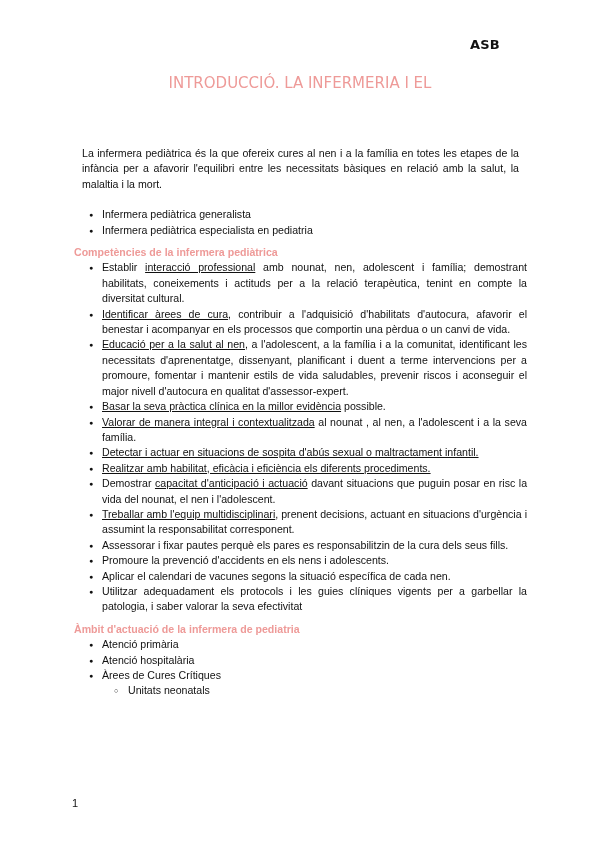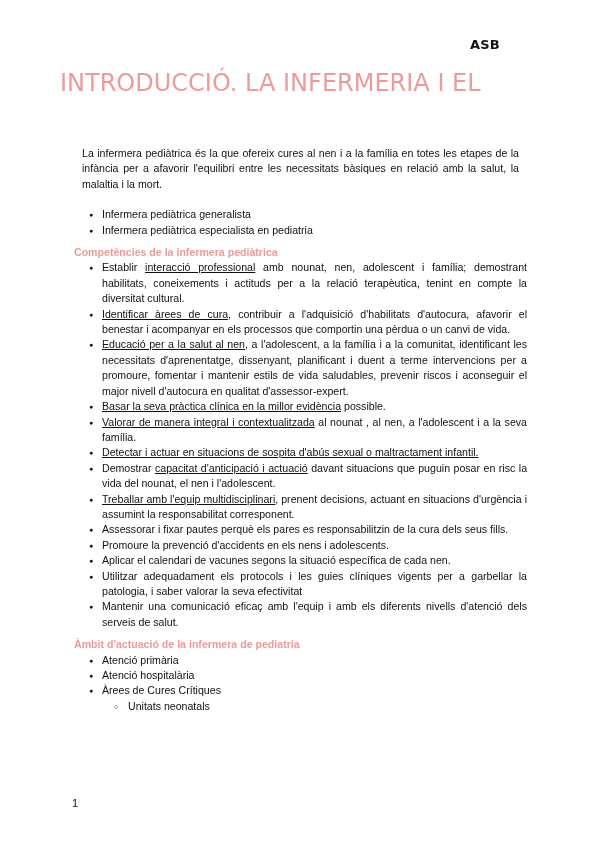--- a/index.html
+++ b/index.html
@@ -1,21 +1,21 @@
 <!DOCTYPE html>
 <html><head>
   <meta charset="utf-8">
   <style>
     html, body { margin: 0; padding: 0; background: #ffffff; }
     body { width: 600px; height: 848px; position: relative; overflow: hidden;
       font-family: "Liberation Sans", sans-serif; color: #111; }
     .header-tag { position: absolute; top: 37px; left: 470px; font-size: 13px; font-weight: bold;
       font-family: "DejaVu Sans", sans-serif; letter-spacing: 0.2px; }
-    .title { position: absolute; top: 70px; left: 60px; width: 480px; 
-      color: #ee9a98; font-size: 24px; line-height: 27px; font-family: "DejaVu Sans", sans-serif;
+    .title { position: absolute; top: 70px; left: 60px; width: 480px; text-align: center;
+      color: #ee9a98; font-size: 15px; line-height: 27px; font-family: "DejaVu Sans", sans-serif;
       font-weight: normal; letter-spacing: 0px; margin: 0; }
     .content { position: absolute; top: 138px; left: 74px; width: 453px; font-size: 10.6px; line-height: 15.4px; }
     p.intro { margin: 8px; text-align: justify; }
     ul { margin: 0; padding: 0; list-style: none; }
     ul li { position: relative; padding-left: 28px; text-align: justify; }
     ul li::before { content: "\25CF"; position: absolute; left: 15px; top: 0; font-size: 7px; }
     ul.types { margin-top: 15px; }
     ul.sub li { padding-left: 54px; }
     ul.sub li::before { content: "\25CB"; left: 40px; font-size: 7px; }
     .section-heading { color: #ee9a98; font-weight: bold; margin-top: 7px; font-size: 10.6px; }
@@ -40,27 +40,27 @@
   </ul>
 
   <div class="section-heading">Competències de la infermera pediàtrica</div>
   <ul class="competencies">
     <li><span>Establir </span><span class="u">interacció professional</span><span> amb nounat, nen, adolescent i família; demostrant habilitats, coneixements i actituds per a la relació terapèutica, tenint en compte la diversitat cultural.</span></li>
     <li><span></span><span class="u">Identificar àrees de cura</span><span>, contribuir a l'adquisició  d'habilitats d'autocura, afavorir el benestar i acompanyar en els processos que comportin una pèrdua o un canvi de vida.</span></li>
     <li><span></span><span class="u">Educació per a la salut al nen</span><span>, a l'adolescent, a la família i a la comunitat, identificant les necessitats d'aprenentatge, dissenyant, planificant i duent a terme intervencions per a promoure, fomentar i mantenir estils de vida saludables, prevenir riscos i aconseguir el major nivell d'autocura  en qualitat d'assessor-expert.</span></li>
     <li><span></span><span class="u">Basar la seva pràctica clínica en la millor evidència</span><span> possible.</span></li>
     <li><span></span><span class="u">Valorar de manera integral i contextualitzada</span><span> al nounat , al nen, a l'adolescent i a la seva família.</span></li>
     <li><span></span><span class="u">Detectar i actuar en situacions de sospita d'abús  sexual o maltractament infantil.</span><span></span></li>
+    <li><span></span><span class="u">Realitzar amb habilitat, eficàcia i eficiència els diferents procediments.</span><span></span></li>
     <li><span>Demostrar </span><span class="u">capacitat d'anticipació i actuació</span><span> davant situacions que puguin posar en risc la vida del nounat, el nen i l'adolescent.</span></li>
     <li><span></span><span class="u">Treballar amb l'equip multidisciplinari</span><span>, prenent decisions, actuant en situacions d'urgència i assumint la responsabilitat corresponent.</span></li>
     <li><span>Assessorar i fixar pautes perquè els pares es responsabilitzin de la cura dels seus fills.</span></li>
     <li><span>Promoure la prevenció d'accidents en els nens i adolescents.</span></li>
     <li><span>Aplicar el calendari de vacunes segons la situació específica de cada nen.</span></li>
     <li><span>Utilitzar adequadament els protocols i les guies clíniques vigents per a garbellar la patologia, i saber valorar la seva efectivitat</span></li>
-    <li><span>Mantenir una comunicació eficaç amb l'equip i amb els diferents nivells d'atenció dels serveis de salut.</span></li>
   </ul>
 
   <div class="section-heading">Àmbit d'actuació de la infermera de pediatria</div>
   <ul class="scope">
     <li>Atenció primària</li>
     <li>Atenció hospitalària</li>
     <li>Àrees de Cures Crítiques</li>
   </ul>
   <ul class="sub">
     <li>Unitats neonatals</li>

